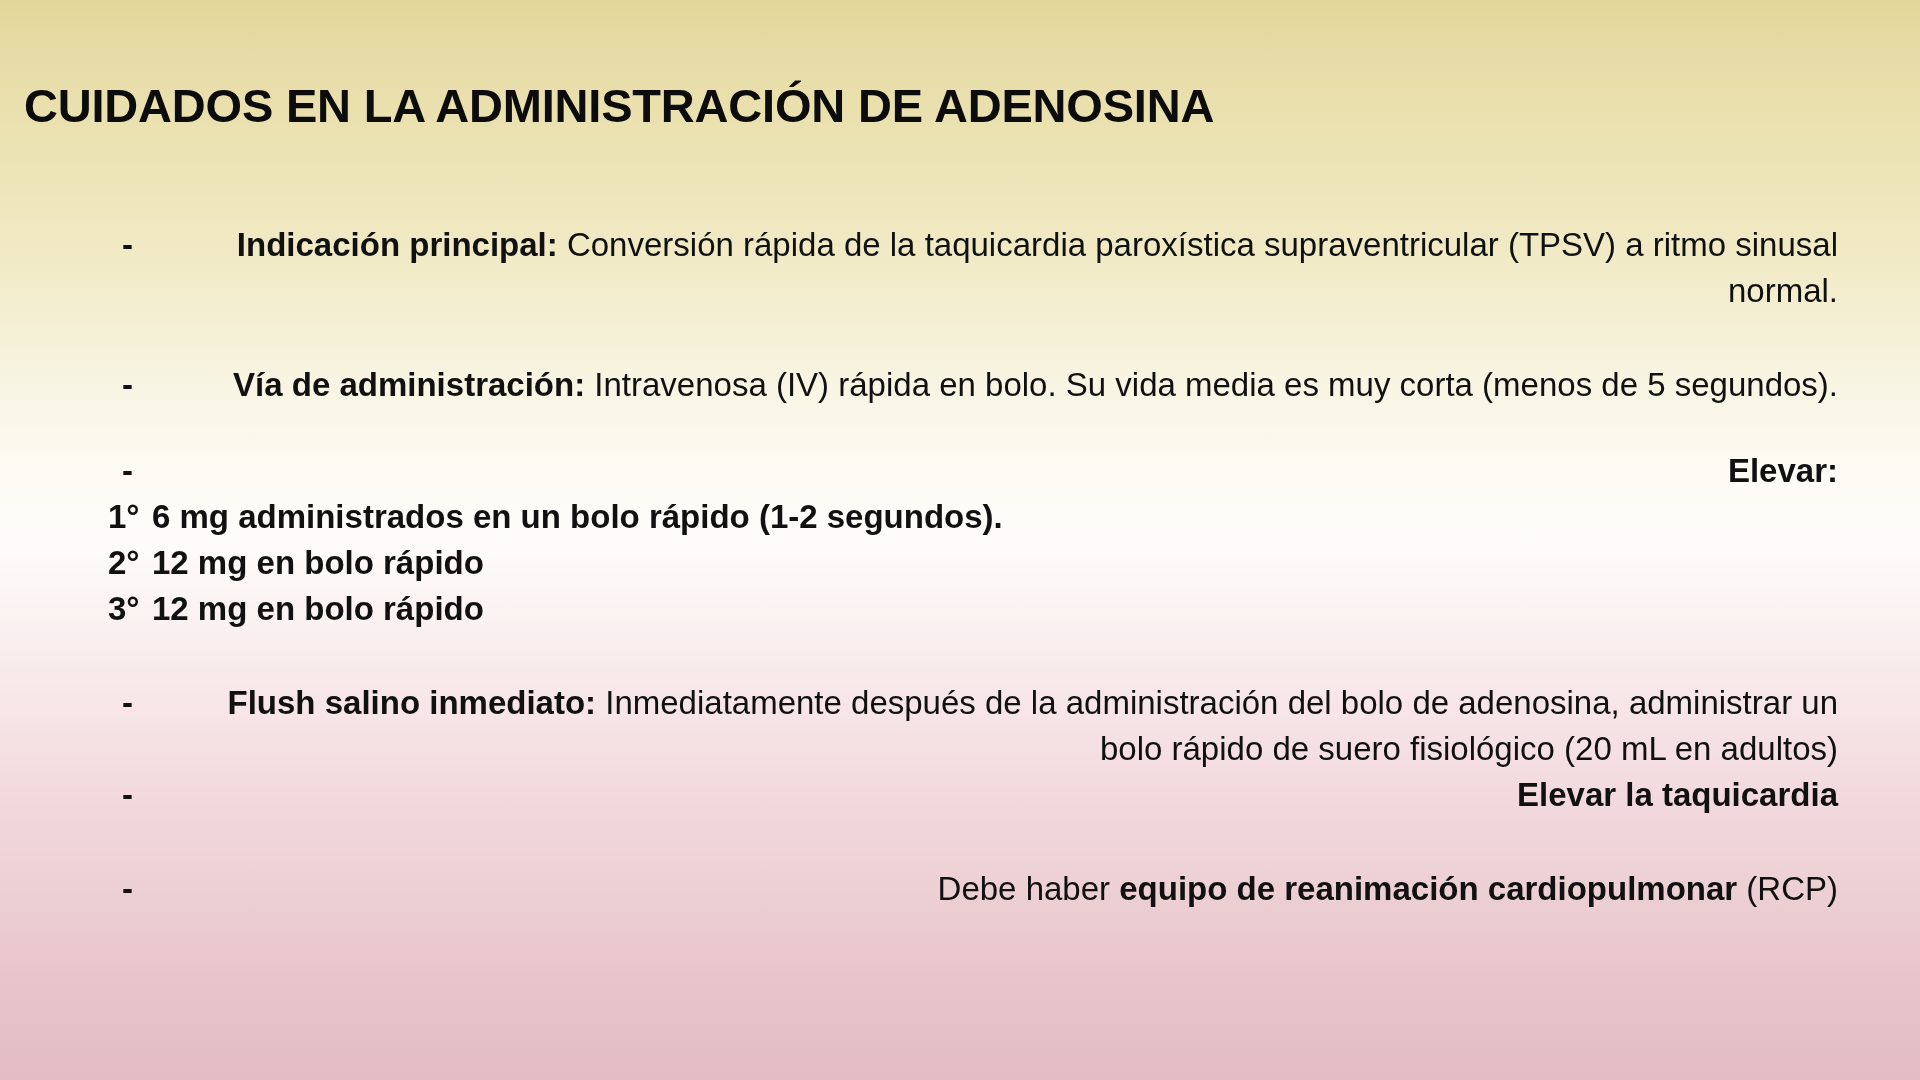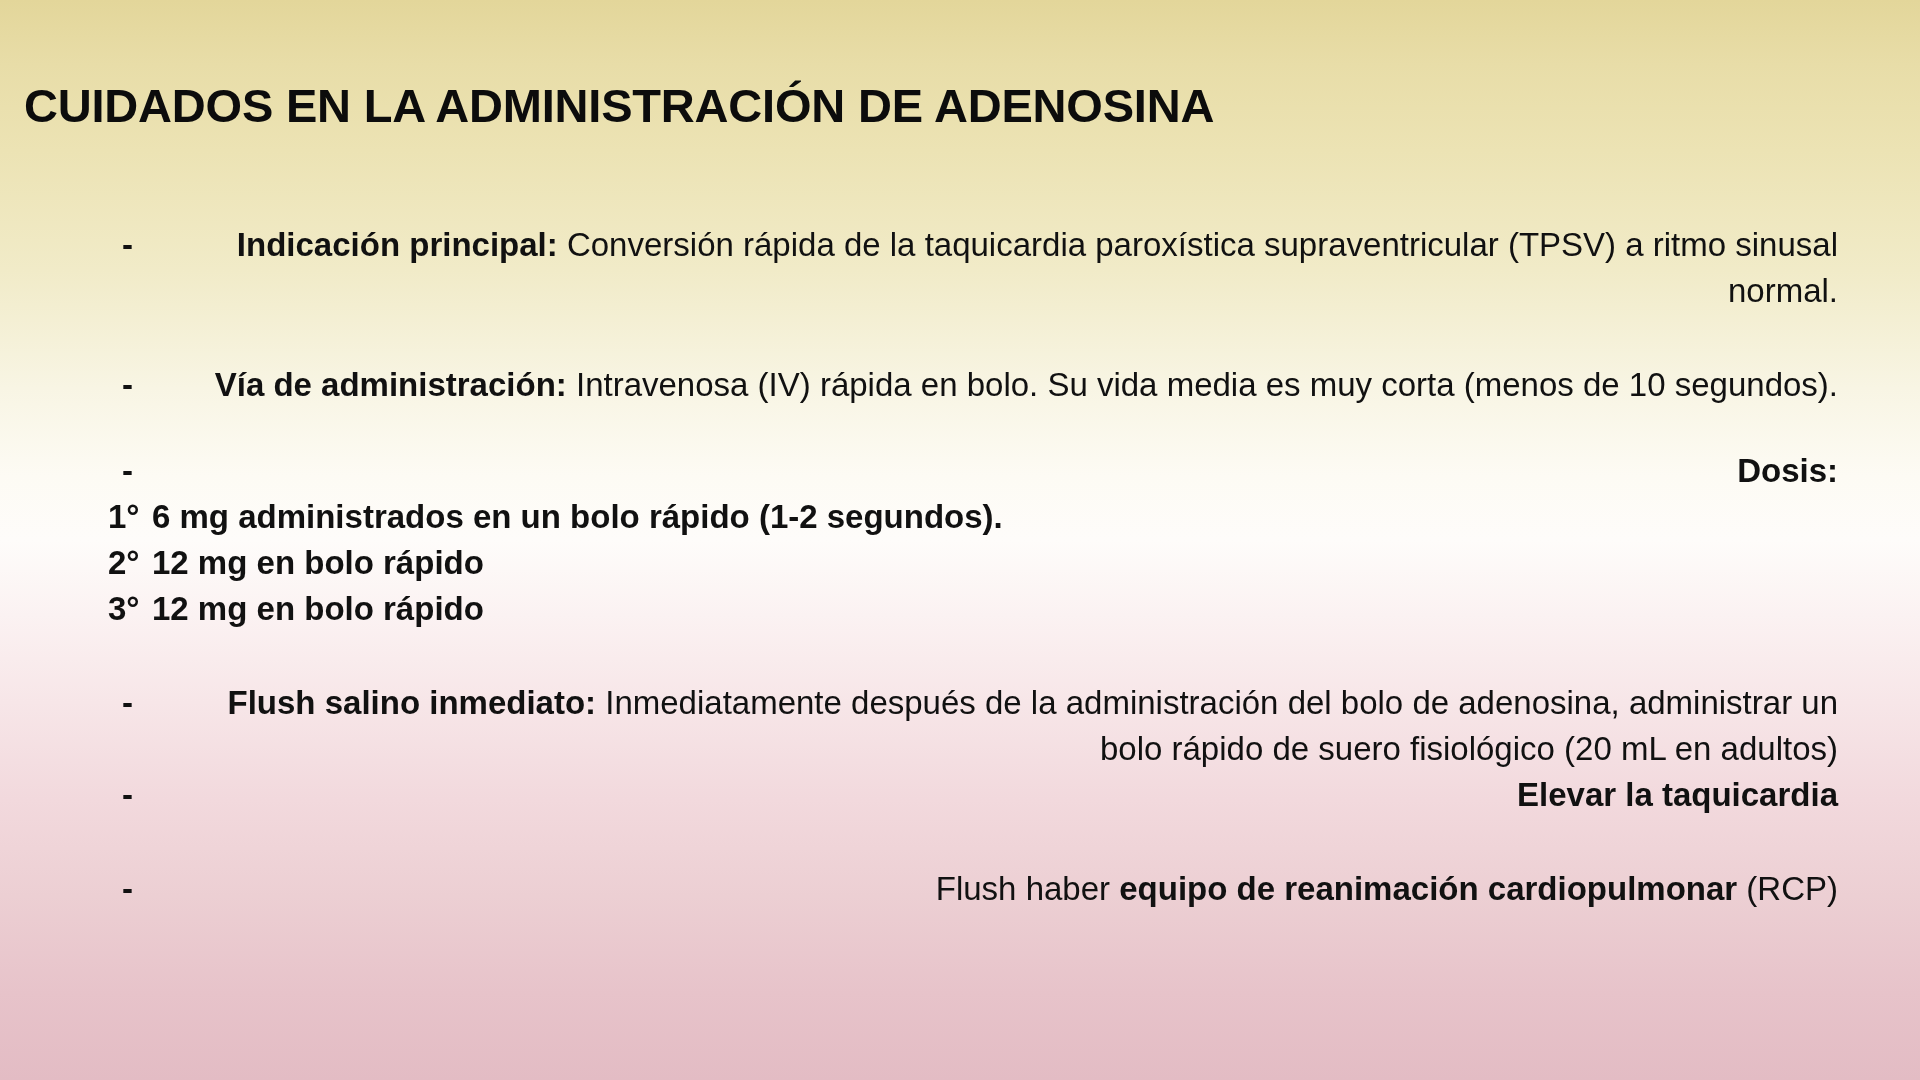--- a/index.html
+++ b/index.html
@@ -126,28 +126,28 @@
 
     <div class="para">
       <span class="bullet-dash">-</span>
       <span class="para-text"><span class="lead">Indicación principal:</span><span class="rest"> Conversión rápida de la taquicardia paroxística supraventricular (TPSV) a ritmo sinusal normal.</span></span>
     </div>
 
     <div class="gap-lg"></div>
 
     <div class="para">
       <span class="bullet-dash">-</span>
-      <span class="para-text"><span class="lead">Vía de administración:</span><span class="rest"> Intravenosa (IV) rápida en bolo. Su vida media es muy corta (menos de 10 segundos).</span></span>
+      <span class="para-text"><span class="lead">Vía de administración:</span><span class="rest"> Intravenosa (IV) rápida en bolo. Su vida media es muy corta (menos de 5 segundos).</span></span>
     </div>
 
     <div class="gap-md"></div>
 
     <div class="para">
       <span class="bullet-dash">-</span>
-      <span class="para-text"><span class="lead">Dosis:</span></span>
+      <span class="para-text"><span class="lead">Elevar:</span></span>
     </div>
 
     <div class="dose-line">
       <span class="dose-num">1°</span>
       <span class="dose-text">6 mg administrados en un bolo rápido (1-2 segundos).</span>
     </div>
     <div class="dose-line">
       <span class="dose-num">2°</span>
       <span class="dose-text">12 mg en bolo rápido</span>
     </div>
@@ -165,17 +165,17 @@
 
     <div class="para">
       <span class="bullet-dash">-</span>
       <span class="para-text"><span class="lead">Elevar la taquicardia</span></span>
     </div>
 
     <div class="gap-lg"></div>
 
     <div class="para">
       <span class="bullet-dash">-</span>
-      <span class="para-text"><span class="rest">Flush haber </span><span class="lead">equipo de reanimación cardiopulmonar</span><span class="rest"> (RCP)</span></span>
+      <span class="para-text"><span class="rest">Debe haber </span><span class="lead">equipo de reanimación cardiopulmonar</span><span class="rest"> (RCP)</span></span>
     </div>
 
   </div>
 </div>
 
 </body></html>

